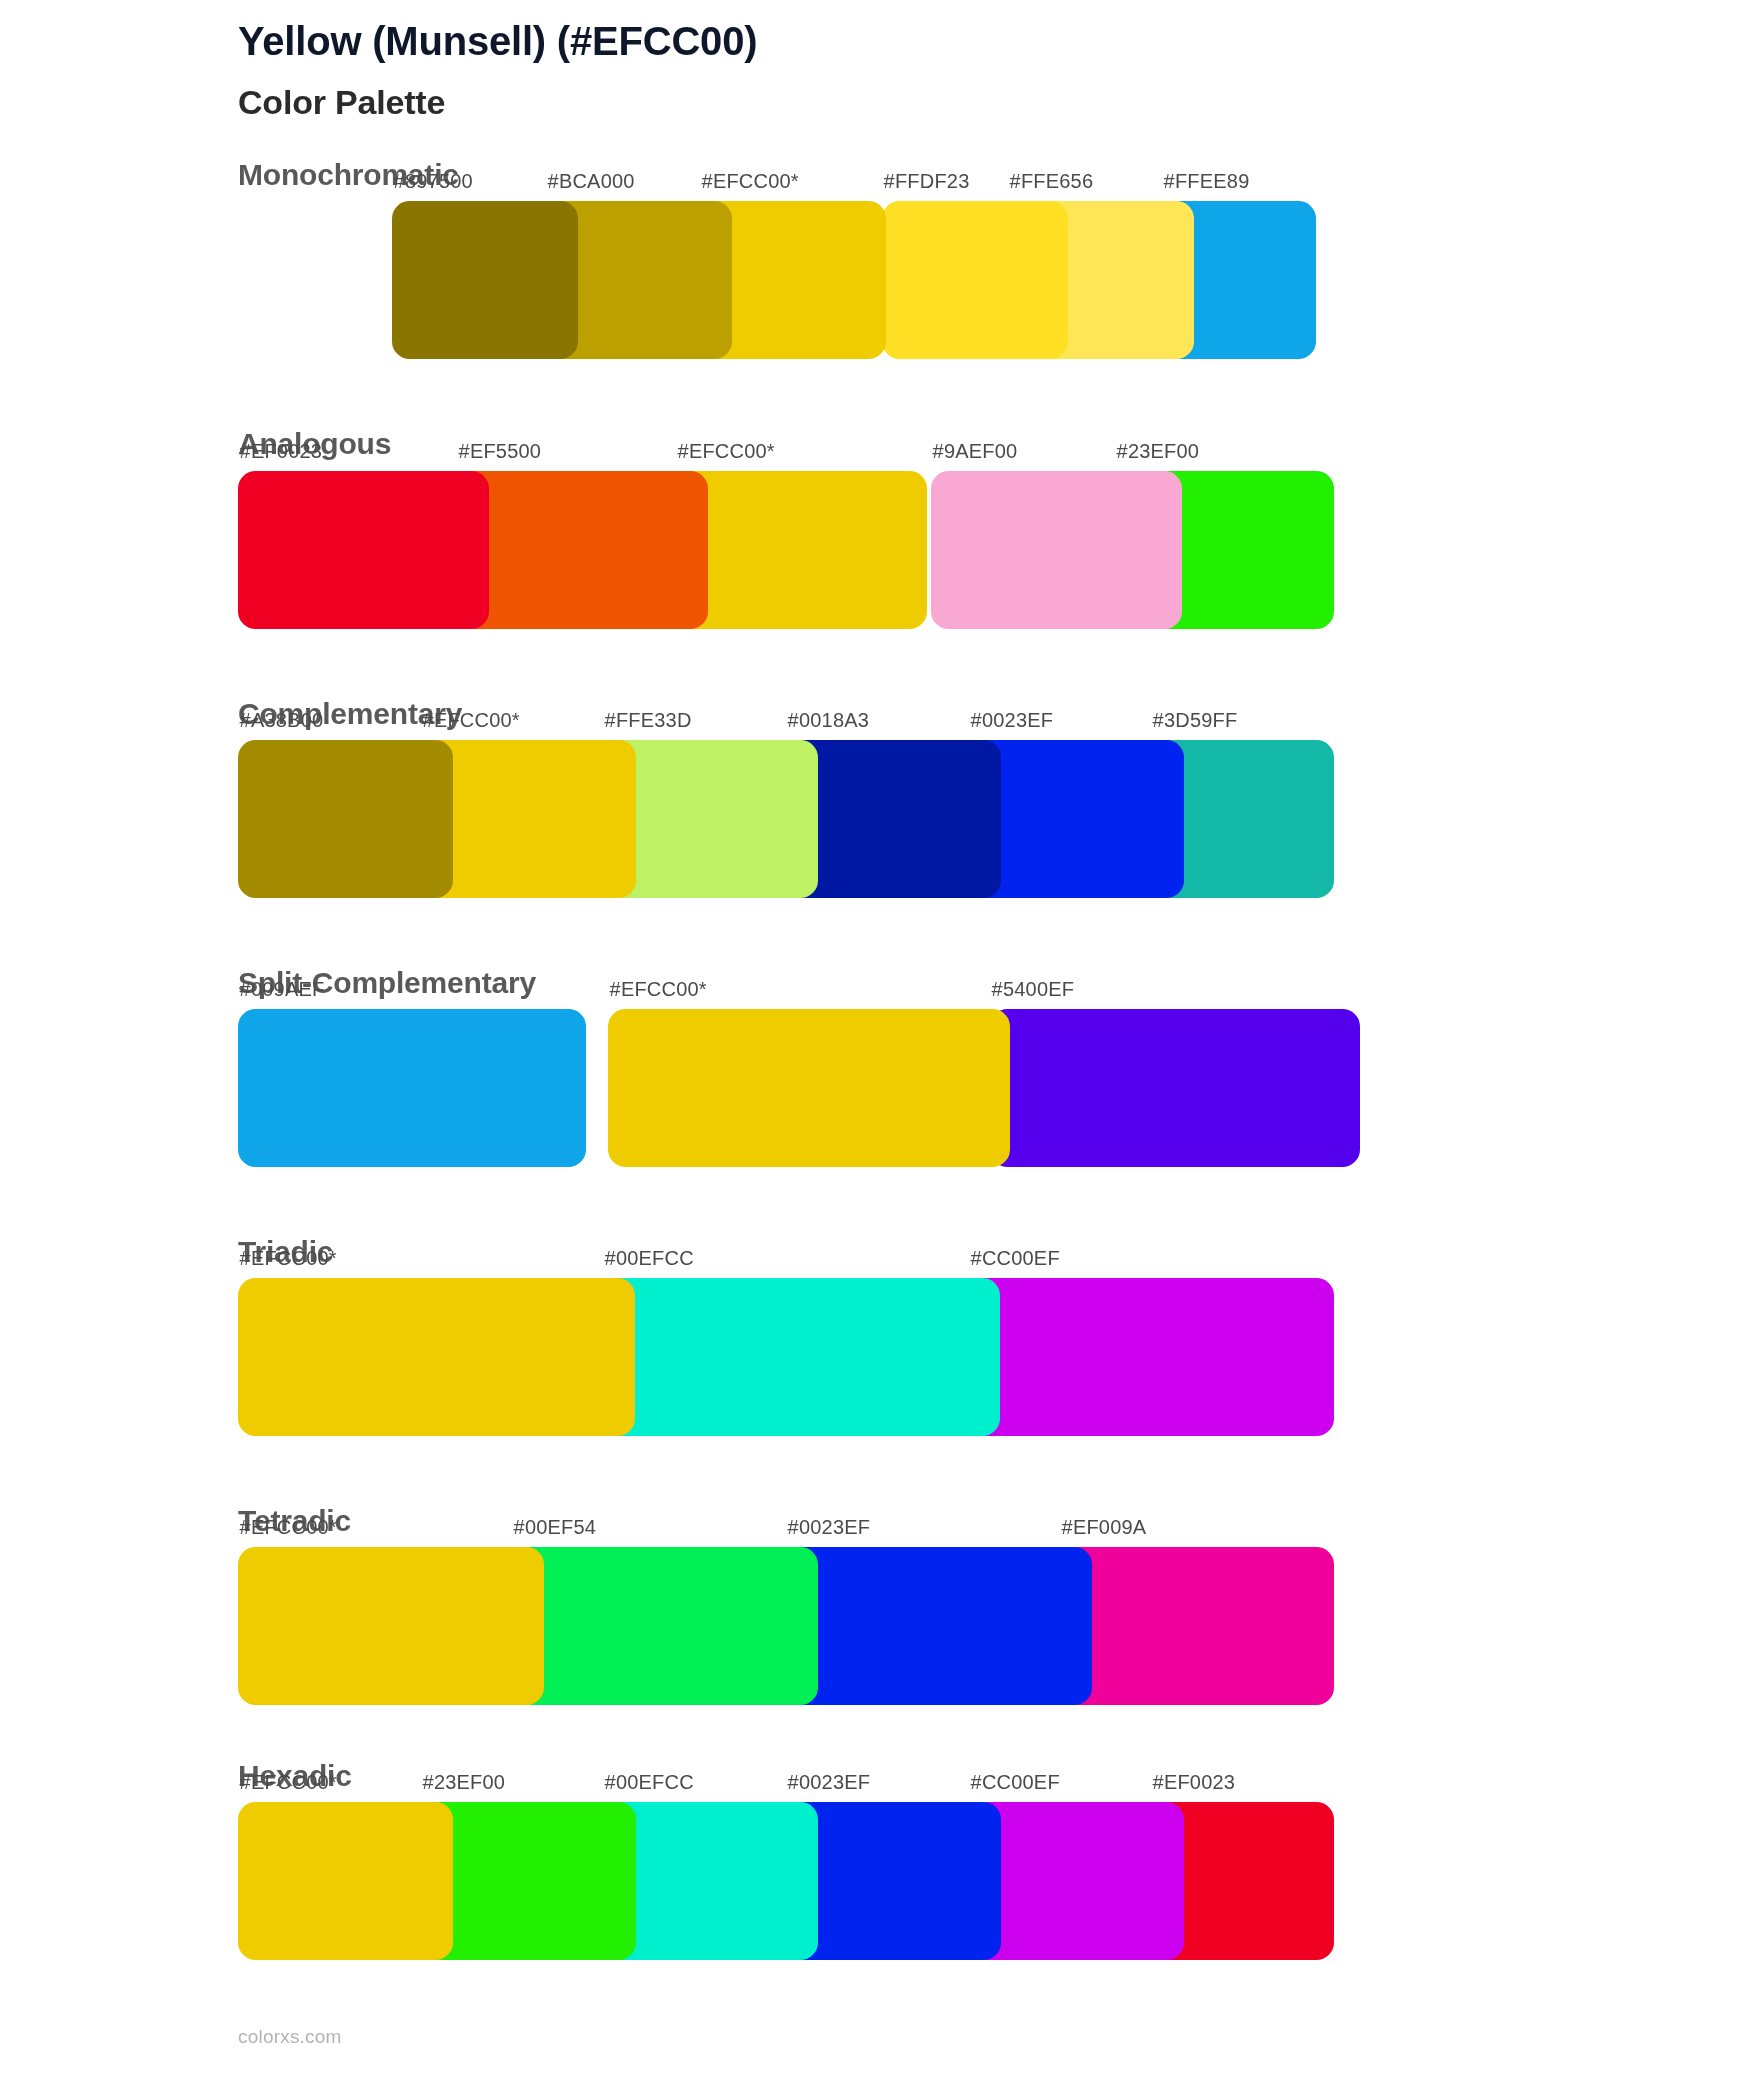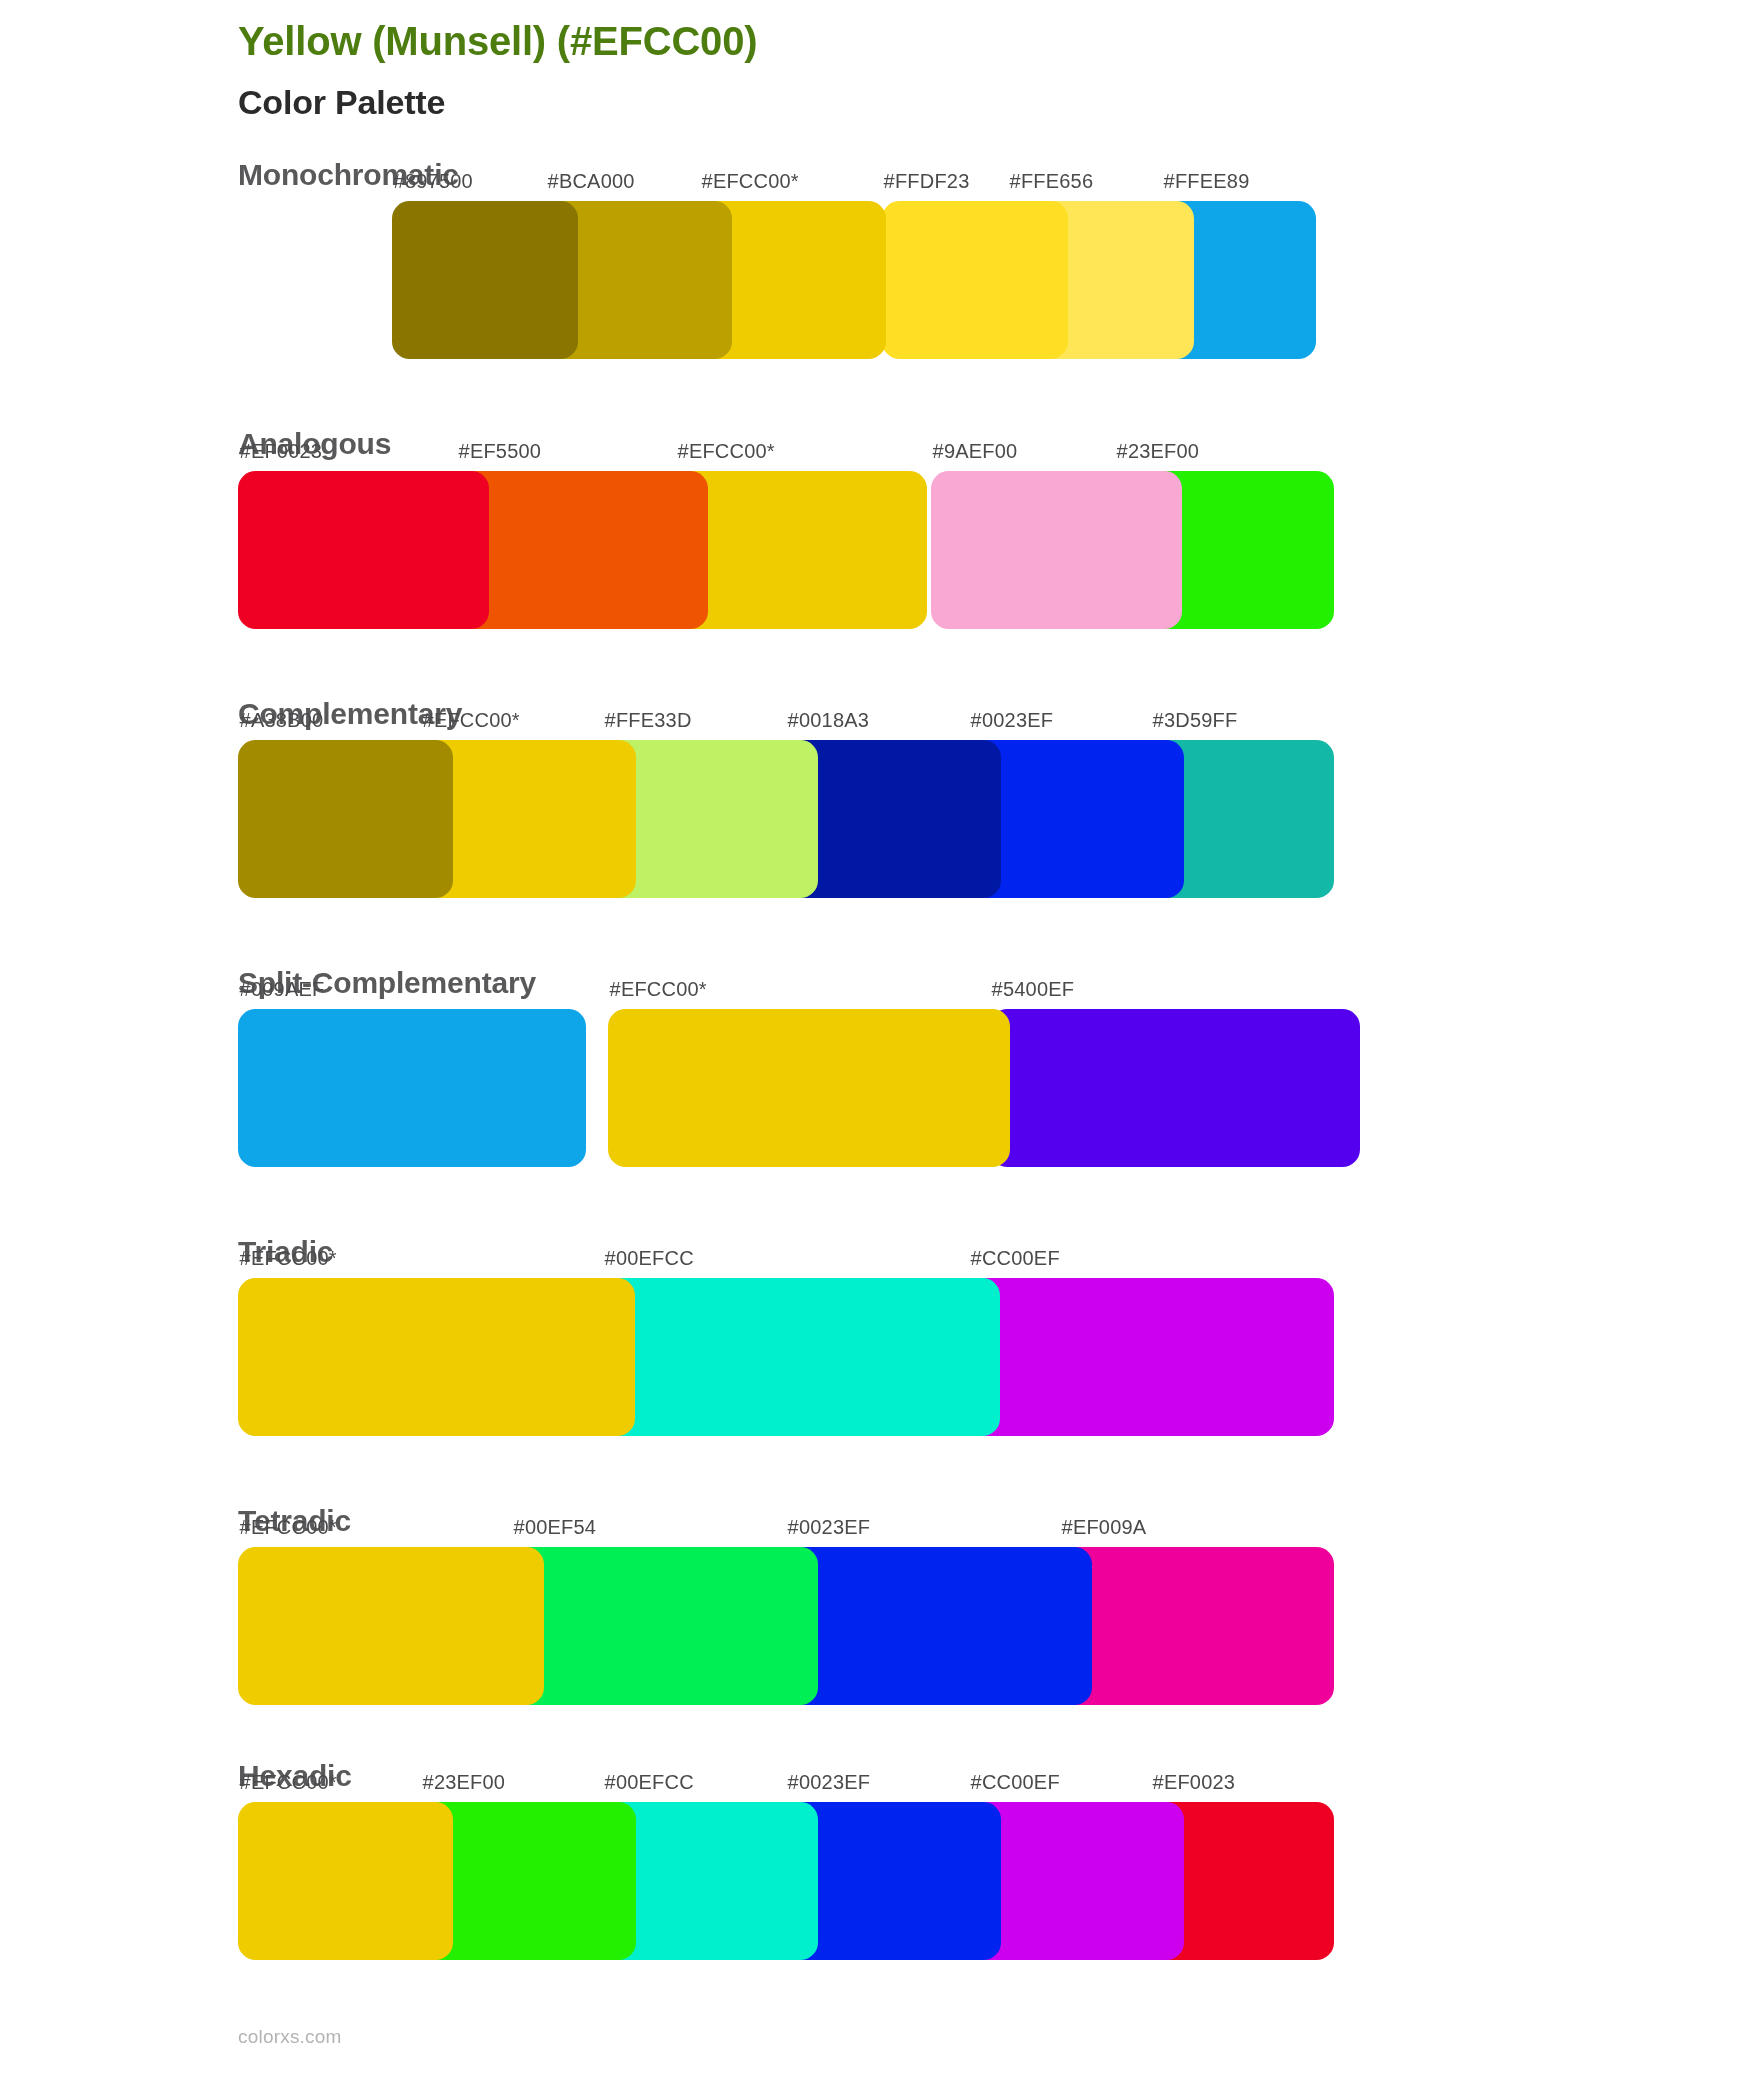--- a/index.html
+++ b/index.html
@@ -24,21 +24,21 @@
     padding: 0 0 0 238px;
   }
 
   
   .header {
     padding-top: 17.6px;
   }
   .title {
     font-size: 40px;
     font-weight: 700;
-    color: #4d7c0f;
+    color: #0f172a;
     letter-spacing: -0.2px;
     line-height: 1.18;
     margin: 0;
     padding: 0;
   }
   .subtitle {
     font-size: 34px;
     font-weight: 700;
     color: #2b2b2b;
     letter-spacing: -0.2px;

